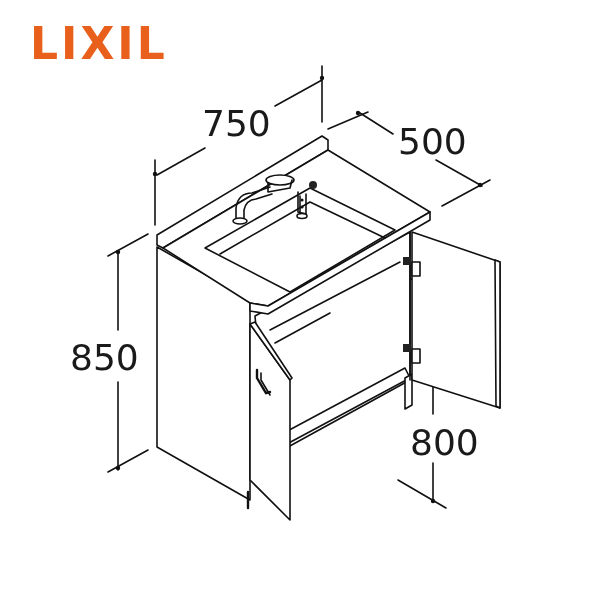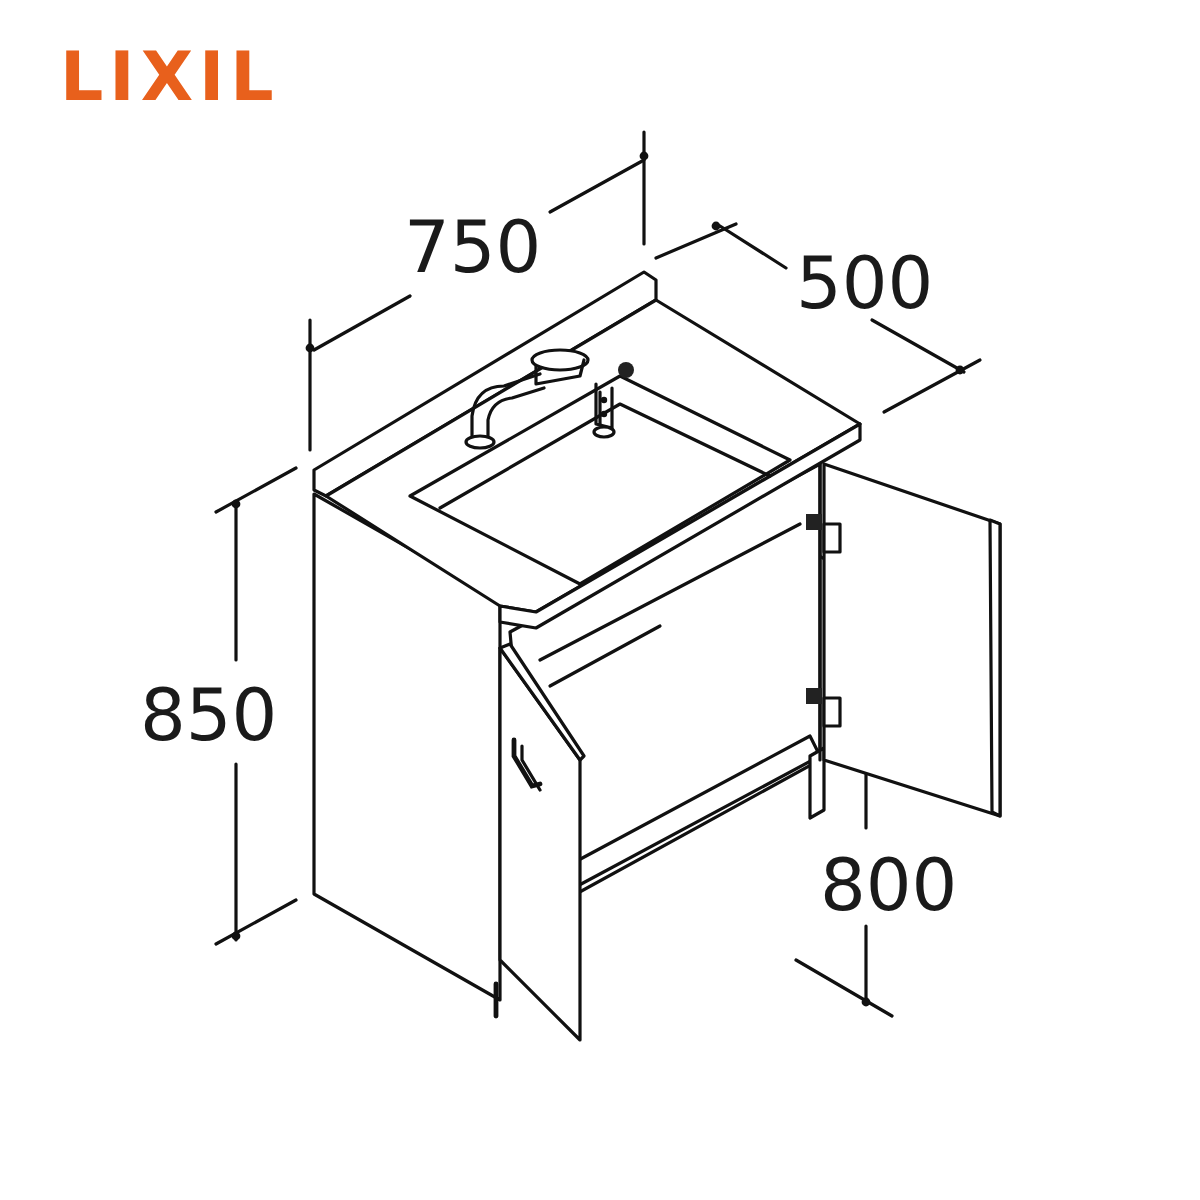--- a/index.html
+++ b/index.html
@@ -1,17 +1,17 @@
 <!DOCTYPE html>
 <html><head>
 <meta charset="utf-8">
 <style>
   html, body { margin:0; padding:0; background:#ffffff; }
   body { width:600px; height:600px; position:relative; overflow:hidden; font-family:"Liberation Sans", sans-serif; }
-  .logo { position:absolute; left:30px; top:22px; font-family:"DejaVu Sans", sans-serif; font-weight:bold; font-size:34px; letter-spacing:3px; color:#e8601c; line-height:1; }
+  .logo { position:absolute; left:30px; top:22px; font-family:"DejaVu Sans", sans-serif; font-weight:bold; font-size:44px; letter-spacing:3px; color:#e8601c; line-height:1; }
   svg { position:absolute; left:0; top:0; }
   .dim { font-family:"DejaVu Sans", "Liberation Sans", sans-serif; font-size:36px; fill:#1a1a1a; }
   .l { stroke:#111; stroke-width:1.6; fill:none; stroke-linejoin:round; stroke-linecap:round; }
   .t { stroke:#111; stroke-width:2.4; fill:none; stroke-linecap:round; }
   .f { fill:#fff; stroke:#111; stroke-width:1.6; stroke-linejoin:round; }
 </style>
 </head>
 <body>
 
 <div class="logo">LIXIL</div>

